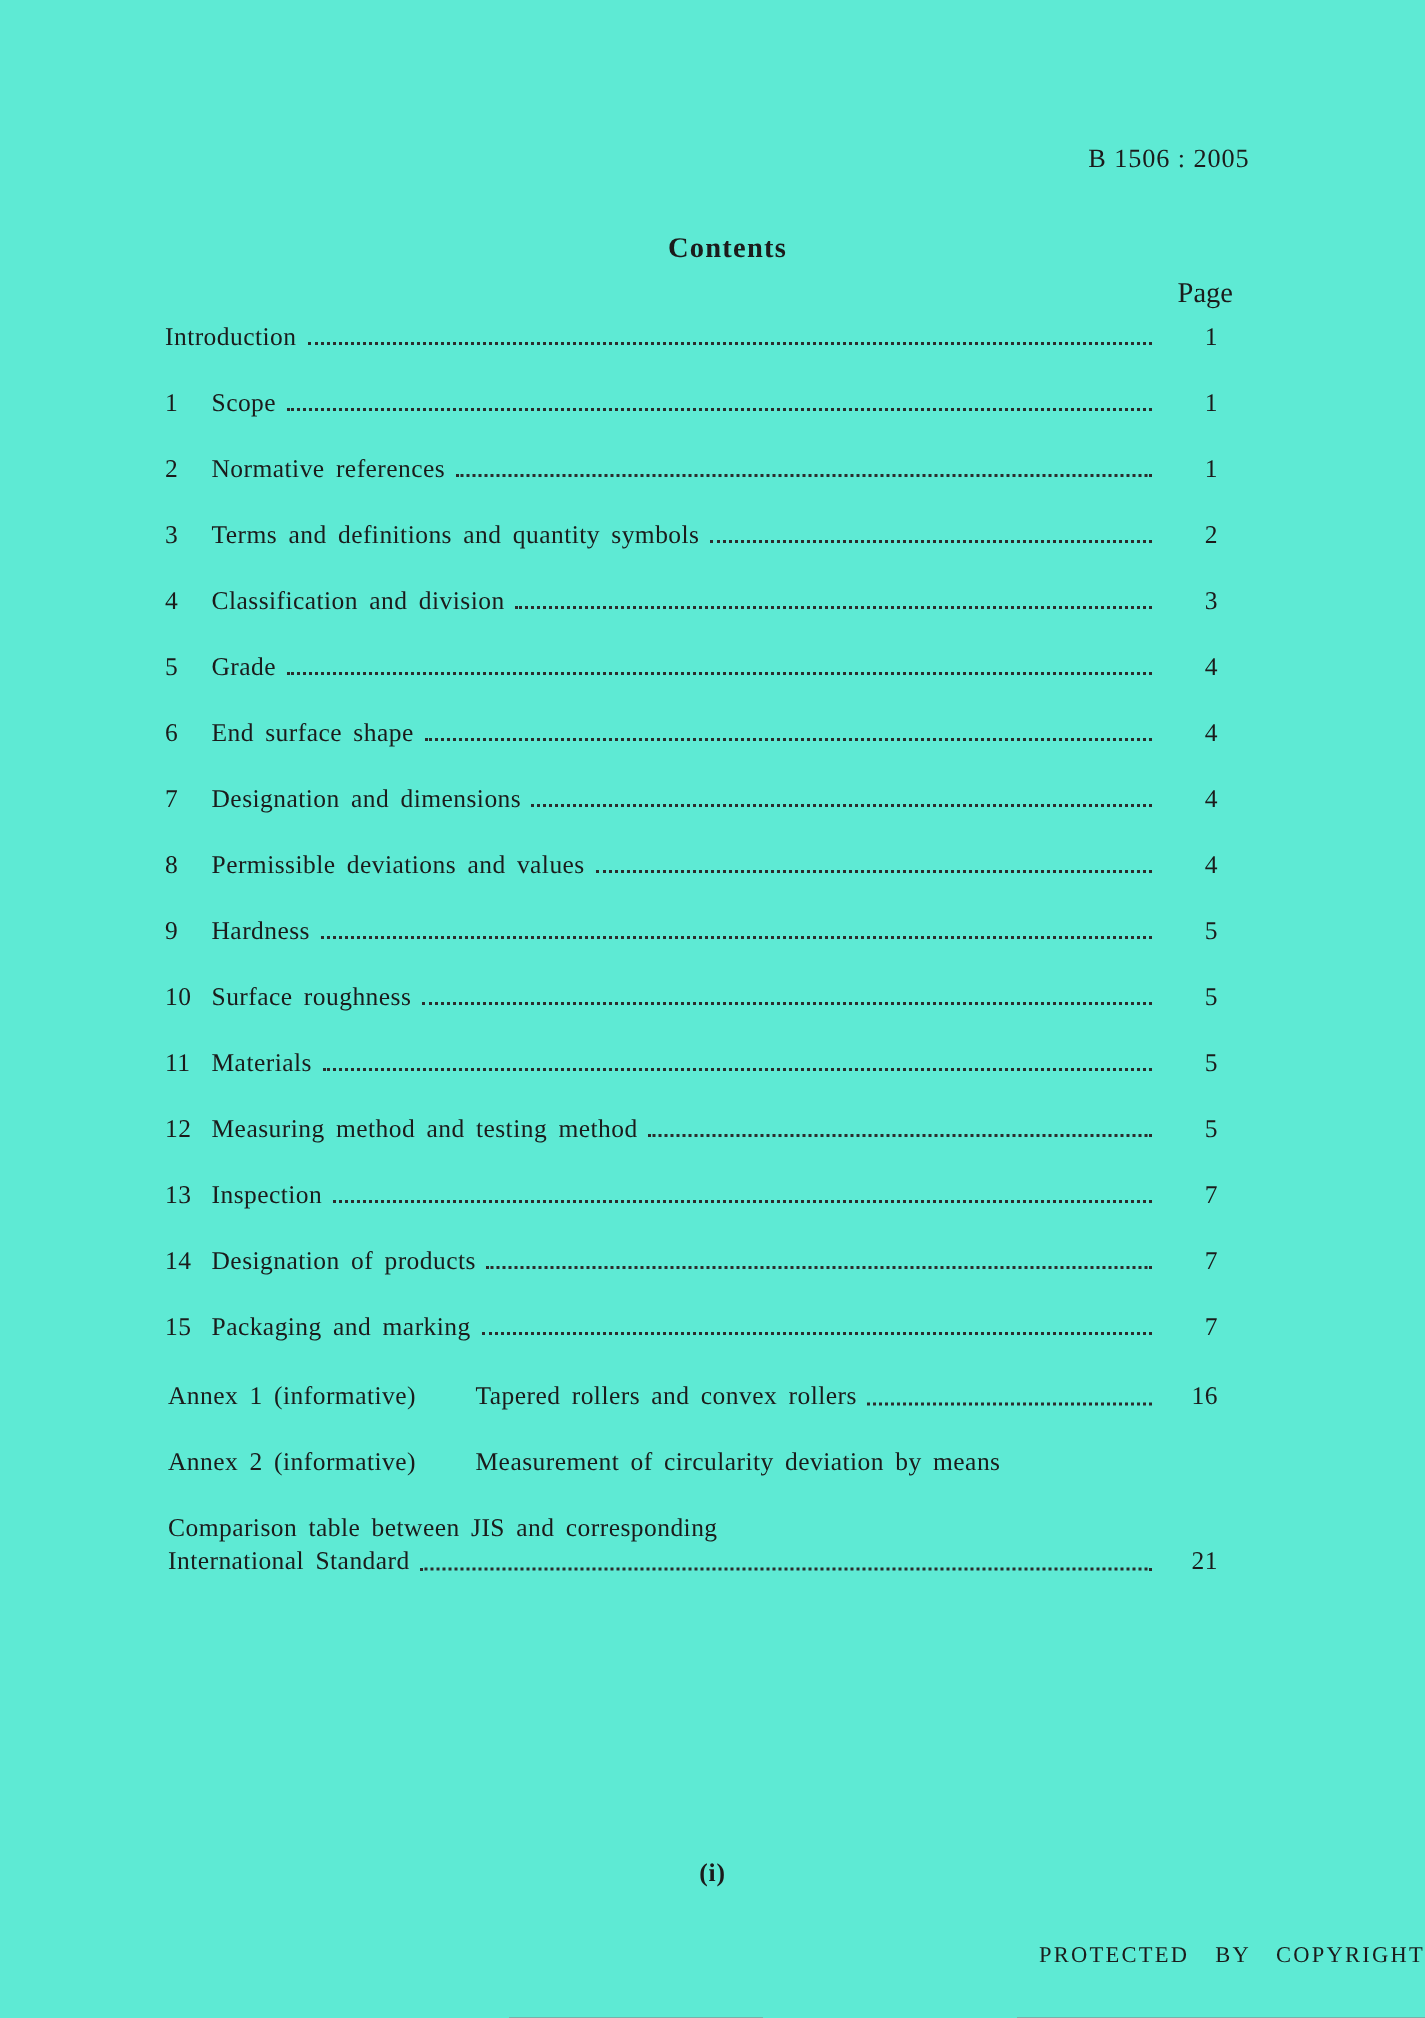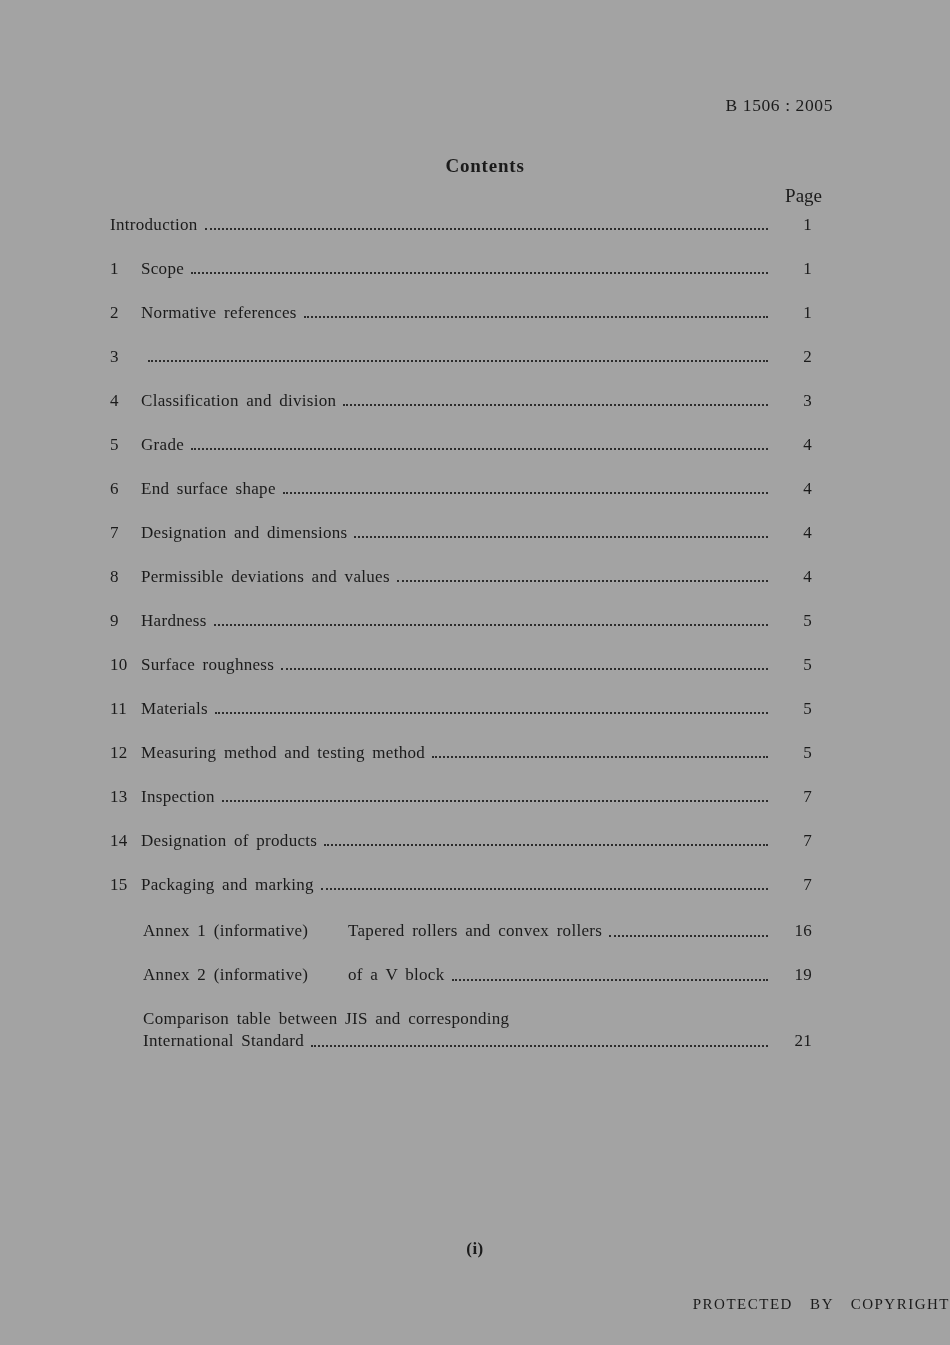--- a/index.html
+++ b/index.html
@@ -1,21 +1,21 @@
 <!DOCTYPE html>
 <html><head>
 <meta charset="utf-8">
 <style>
   html, body { margin: 0; padding: 0; background: #888; }
   .page {
     position: relative;
     width: 950px;
     height: 1345px;
     margin: 0 auto;
-    background: #a3a3a3;
+    background: #5eead4;
     color: #1b1b1b;
     font-family: "Liberation Serif", "DejaVu Serif", serif;
     font-size: 17px;
     overflow: hidden;
   }
   .doc-code {
     position: absolute;
     top: 95px;
     right: 117px;
     font-size: 17.5px;
@@ -72,21 +72,20 @@
     top: 920px;
     left: 112px;
     right: 138px;
   }
   .annex-row {
     display: flex;
     line-height: 22px;
     margin-bottom: 22px;
     letter-spacing: 0.3px;
     word-spacing: 3px;
-    margin-left: 31px;
   }
   .annex-label { flex: 0 0 205px; }
   .annex-content { flex: 1 1 auto; display: flex; flex-direction: column; }
   .annex-lastline { display: flex; align-items: flex-start; }
   .annex-lastline .dots { margin-bottom: 5px; }
   .roman-page-number {
     position: absolute;
     top: 1239px;
     left: 0;
     width: 100%;
@@ -134,20 +133,21 @@
 
   <div class="toc-row">
     <span class="num">2</span>
     <span class="toc-title">Normative references</span>
     <span class="dots"></span>
     <span class="pagenum">1</span>
   </div>
 
   <div class="toc-row">
     <span class="num">3</span>
+    <span class="toc-title">Terms and definitions and quantity symbols</span>
     <span class="dots"></span>
     <span class="pagenum">2</span>
   </div>
 
   <div class="toc-row">
     <span class="num">4</span>
     <span class="toc-title">Classification and division</span>
     <span class="dots"></span>
     <span class="pagenum">3</span>
   </div>
@@ -239,25 +239,21 @@
         <span class="annex-last-text">Tapered rollers and convex rollers</span>
         <span class="dots"></span>
         <span class="pagenum">16</span>
       </span>
     </span>
   </div>
 
   <div class="annex-row">
     <span class="annex-label">Annex 2 (informative)</span>
     <span class="annex-content">
-      <span class="annex-lastline">
-        <span class="annex-last-text">of a V block</span>
-        <span class="dots"></span>
-        <span class="pagenum">19</span>
-      </span>
+      <span class="annex-line1">Measurement of circularity deviation by means</span>
     </span>
   </div>
 
   <div class="annex-row">
     <span class="annex-content">
       <span class="annex-line1">Comparison table between JIS and corresponding</span>
       <span class="annex-lastline">
         <span class="annex-last-text">International Standard</span>
         <span class="dots"></span>
         <span class="pagenum">21</span>

